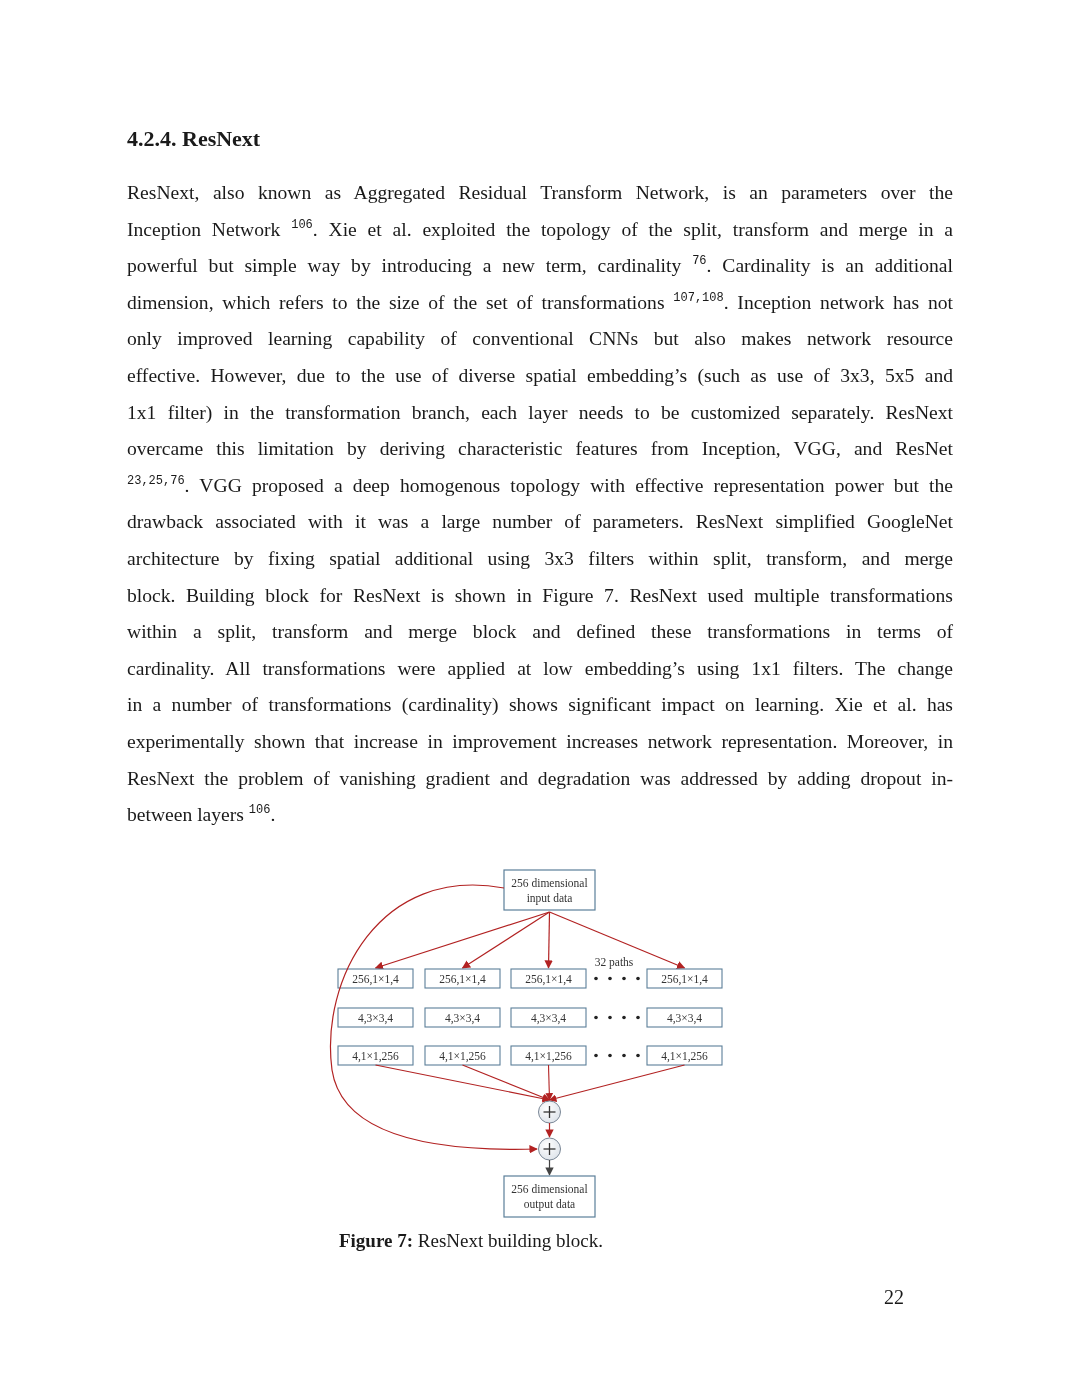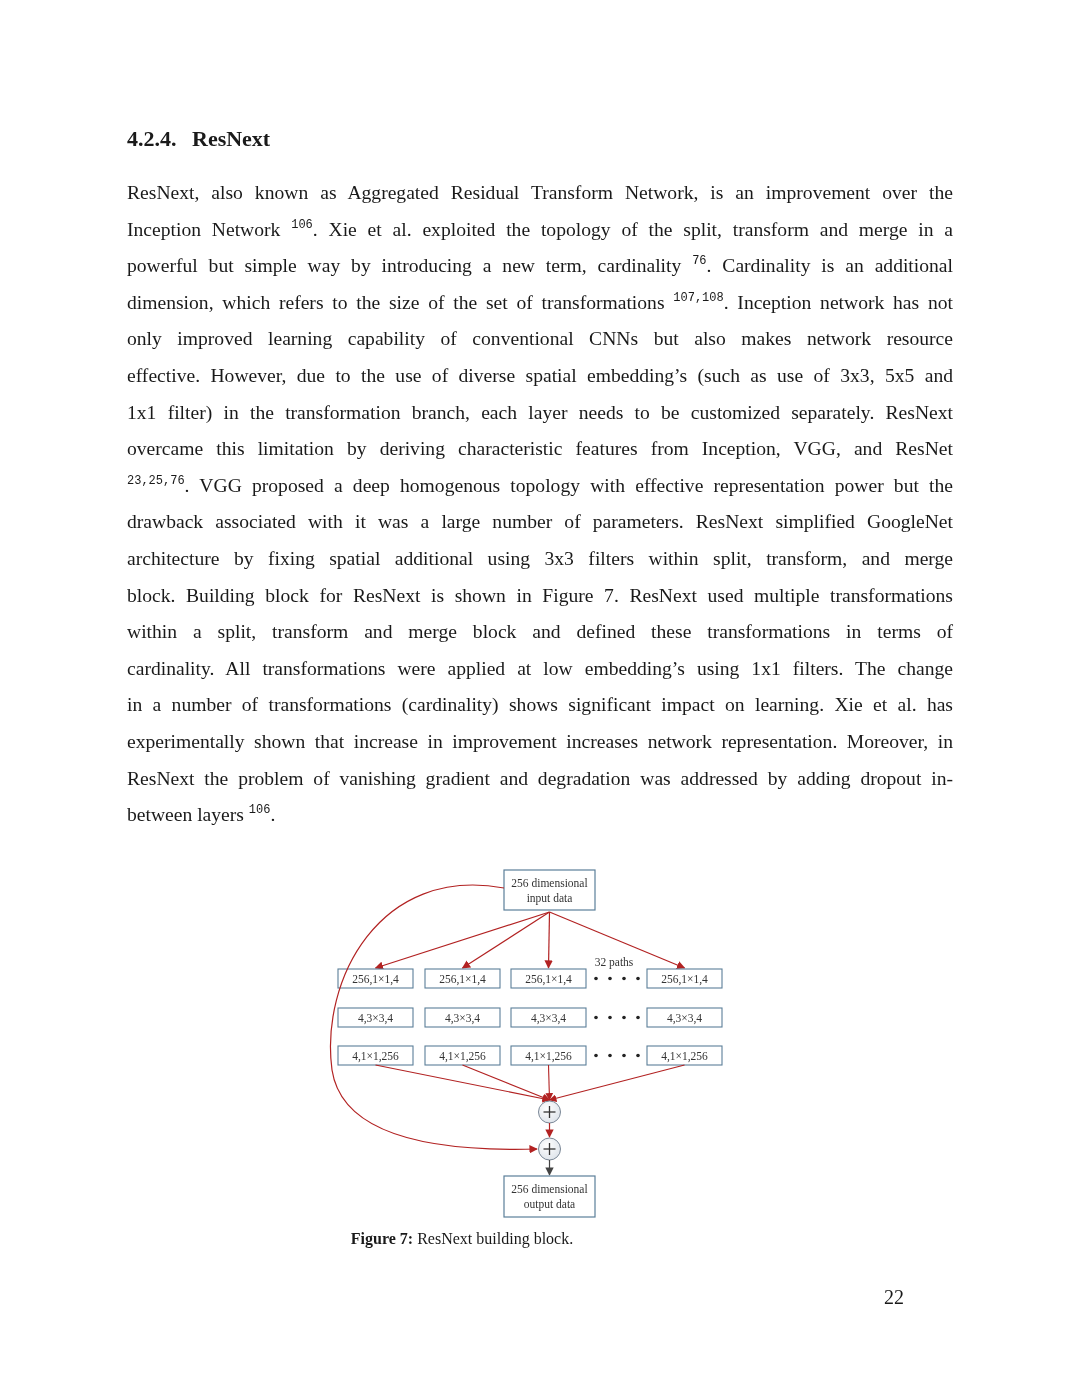--- a/index.html
+++ b/index.html
@@ -1,41 +1,41 @@
 <!DOCTYPE html>
 <html><head>
 <meta charset="utf-8">
 <style>
   html, body { margin: 0; padding: 0; background: #ffffff; }
   body { width: 1080px; height: 1397px; position: relative; overflow: hidden;
          font-family: "Liberation Serif", "DejaVu Serif", serif; color: #1a1a1a; }
   .heading { position: absolute; left: 127px; top: 126px; font-size: 22px; font-weight: bold; }
-  .heading .num { margin-right: 10px; }
+  .heading .num { }
   .body-text { position: absolute; left: 127px; top: 175px; width: 826px;
                font-size: 19.6px; line-height: 36.6px; text-align: justify; }
   .body-text .line { display: block; text-align: justify; text-align-last: justify; white-space: nowrap; height: 36.6px; }
   .body-text .line.last { text-align-last: left; }
   sup { font-size: 12px; vertical-align: 0; position: relative; top: -8px; font-family: Liberation Mono, monospace; }
   .figure { position: absolute; left: 320px; top: 860px; width: 420px; height: 370px; }
   .figure svg { position: absolute; left: 0; top: 0; }
-  .caption { position: absolute; left: 8px; width: 908px; top: 1230px; text-align: center; font-size: 16px; }
+  .caption { position: absolute; left: 17px; width: 908px; top: 1230px; text-align: center; font-size: 19px; }
   .caption b { font-weight: bold; }
   .page-number { position: absolute; left: 884px; top: 1286px; font-size: 20px; }
   .box-label { font-family: "Liberation Serif", serif; font-size: 11.5px; fill: #333; }
 </style>
 </head>
 <body>
 
 <div class="heading">
   <span class="num">4.2.4.</span>
   <span>ResNext</span>
 </div>
 
 <div class="body-text" id="body-text">
-    <span class="line">ResNext, also known as Aggregated Residual Transform Network, is an improvement over the</span>
+    <span class="line">ResNext, also known as Aggregated Residual Transform Network, is an parameters over the</span>
     <span class="line">Inception Network <sup>106</sup>. Xie et al. exploited the topology of the split, transform and merge in a</span>
     <span class="line">powerful but simple way by introducing a new term, cardinality <sup>76</sup>. Cardinality is an additional</span>
     <span class="line">dimension, which refers to the size of the set of transformations <sup>107,108</sup>. Inception network has not</span>
     <span class="line">only improved learning capability of conventional CNNs but also makes network resource</span>
     <span class="line">effective. However, due to the use of diverse spatial embedding’s (such as use of 3x3, 5x5 and</span>
     <span class="line">1x1 filter) in the transformation branch, each layer needs to be customized separately. ResNext</span>
     <span class="line">overcame this limitation by deriving characteristic features from Inception, VGG, and ResNet</span>
     <span class="line"><sup>23,25,76</sup>. VGG proposed a deep homogenous topology with effective representation power but the</span>
     <span class="line">drawback associated with it was a large number of parameters. ResNext simplified GoogleNet</span>
     <span class="line">architecture by fixing spatial additional using 3x3 filters within split, transform, and merge</span>

